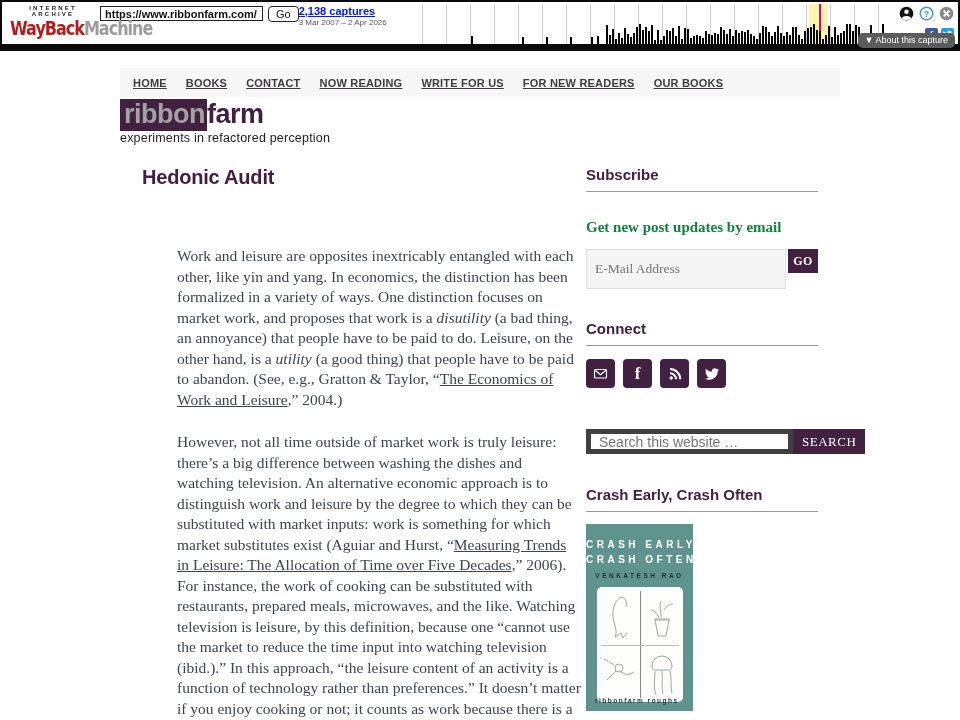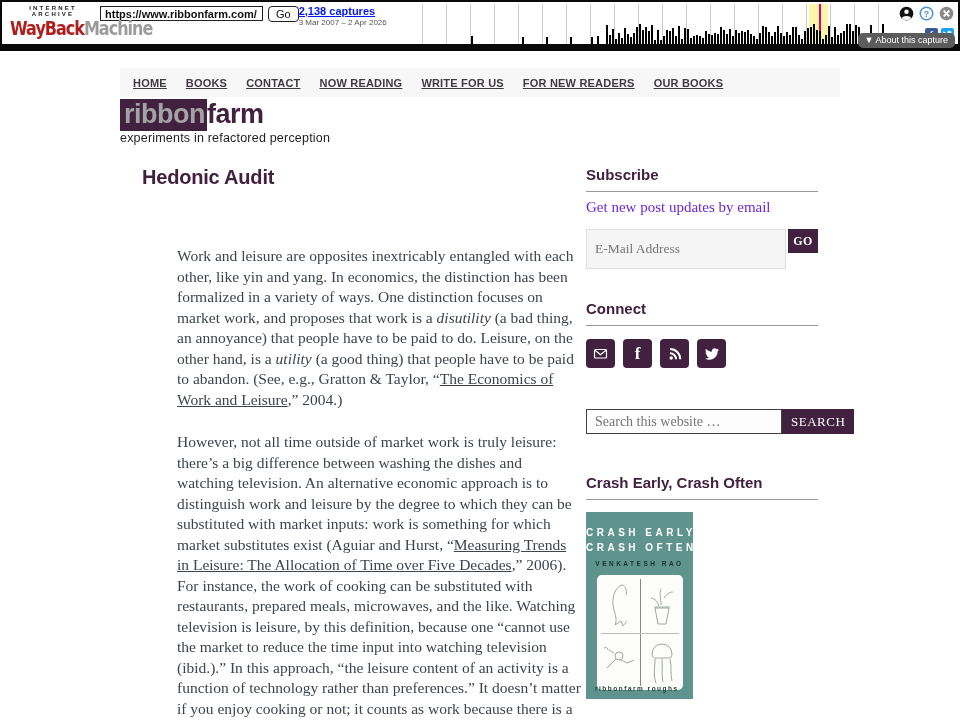--- a/index.html
+++ b/index.html
@@ -68,38 +68,38 @@
   .meta-author { text-decoration:underline; cursor:pointer; }
   .article-body { margin-top:57px; font-family:"Liberation Serif",serif; font-size:15.5px;
     line-height:20.5px; color:#3f4350;margin-left:35px; }
   .article-body p { margin-bottom:22px; }
   .s-italic { font-style:italic; }
   .s-link { text-decoration:underline; color:#3f4350; cursor:pointer; }
 
   .sidebar { width:232px; margin-left:4px; flex:none; }
   .sb-heading { font-size:15px; font-weight:bold; color:#422040; }
   .sb-rule { border-bottom:1px solid #9a9a9a; margin-top:8px; }
-  .sb-text { font-family:"Liberation Serif",serif; font-size:15px; color:#6d28d9; margin-top:7px; }
+  .sb-text { font-family:"Liberation Serif",serif; font-size:15px; color:#15803d; margin-top:27px;font-weight:bold; }
   .email-row { display:flex; margin-top:13px; }
   .email-input { flex:1; height:40px; background:#f5f5f5; border:1px solid #ddd; padding:0 8px;
     font-family:"Liberation Serif",serif; font-size:13.5px; color:#555; }
   .go-btn { width:30px; height:24px; background:#422040; color:#fff; border:0;
     font-family:"Liberation Serif",serif; font-size:12px; font-weight:bold; letter-spacing:.5px;
     margin-left:2px; cursor:pointer; }
   .connect-wrap { margin-top:31px; }
   .soc-row { display:flex; gap:8px; margin-top:13px; }
   .soc-btn { width:29px; height:29px; background:#422040; border-radius:4px; display:flex;
     align-items:center; justify-content:center; cursor:pointer; color:#fff;
     font-family:"Liberation Serif",serif; font-size:17px; font-weight:bold; }
   .search-row { display:flex; margin-top:41px; }
-  .search-input { flex:1; height:25px; background:#fdfdfd; border:1px solid #404040; padding:0 8px;
-    font-family:Liberation Serif, serif; font-size:14px; color:#666; }
+  .search-input { flex:1; height:25px; background:#fdfdfd; border:5px solid #404040; padding:0 8px;
+    font-family:Liberation Sans, sans-serif; font-size:14px; color:#666; }
   .search-btn { height:25px; background:#422040; color:#fff; border:0; padding:0 9px;
     font-family:"Liberation Serif",serif; font-size:13px; letter-spacing:.5px; cursor:pointer; }
-  .crash-wrap { margin-top:40px; }
+  .crash-wrap { margin-top:32px; }
   .book-cover { margin-top:12px; width:107px; height:187px; background:#5f948e; padding-top:13px;
     position:relative; cursor:pointer; }
   .bc-line { text-align:center; color:#fff; font-size:10px; font-weight:bold; letter-spacing:3.5px;
     line-height:15px; white-space:nowrap; }
   .bc-author { text-align:center; color:#14322e; font-size:6.5px; font-weight:bold;
     letter-spacing:2.5px; margin-top:5px; }
   .bc-panel { position:relative; margin:8px auto 0; width:86px; height:115px; background:#fdfdfb;
     border-radius:5px; }
   .bc-panel:before { content:""; position:absolute; left:50%; top:4px; bottom:4px; width:1px; background:#888; }
   .bc-panel:after { content:""; position:absolute; top:50%; left:4px; right:4px; height:1px; background:#bbb; }

